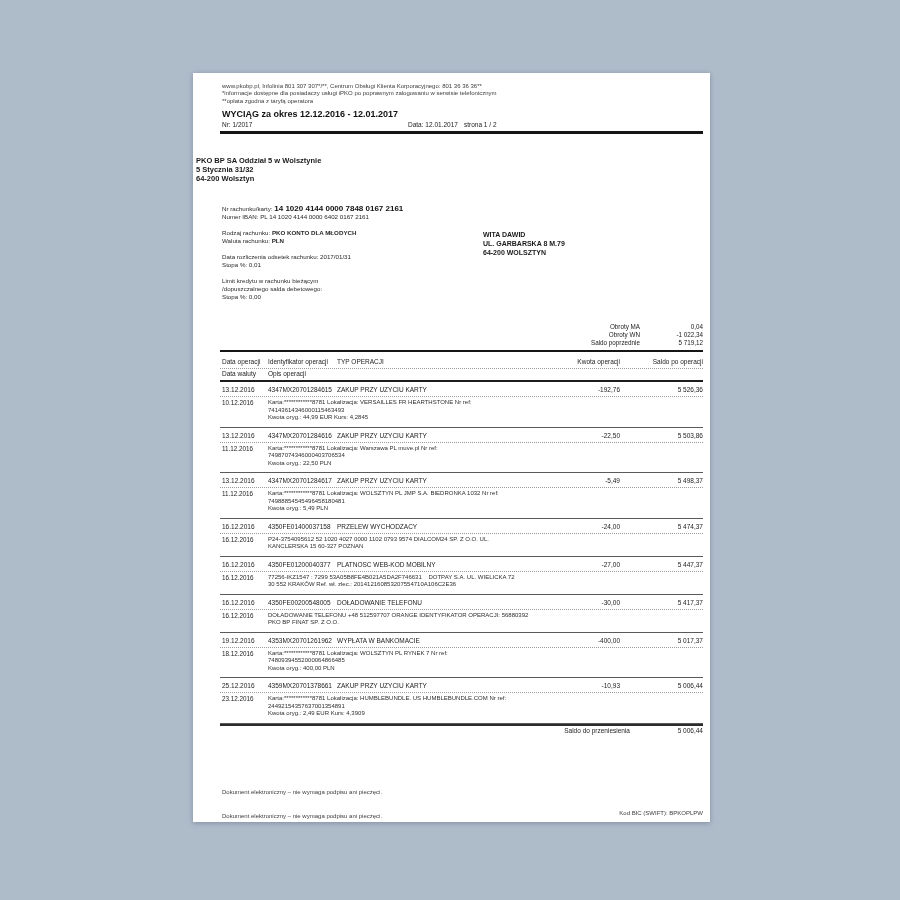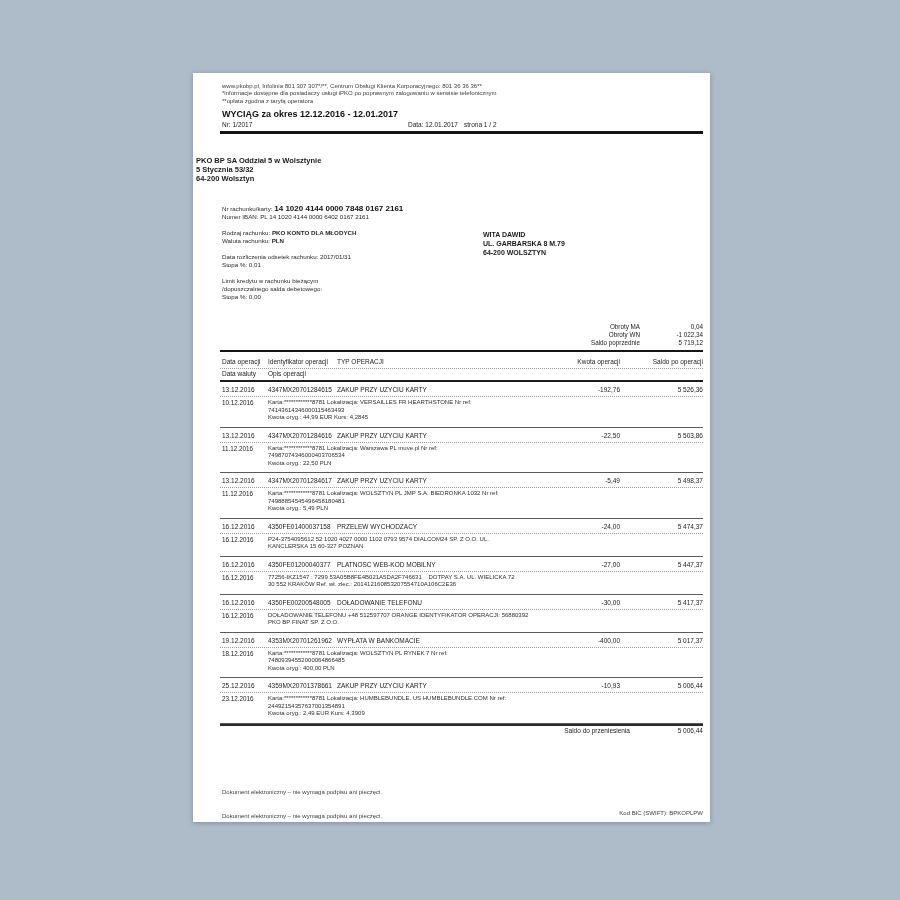--- a/index.html
+++ b/index.html
@@ -70,21 +70,21 @@
 
     <div class="abs meta">
       <span class="meta-nr">Nr: 1/2017</span>
       <span class="meta-date">Data: 12.01.2017</span>
       <span class="meta-page">strona 1 / 2</span>
     </div>
     <div class="abs rule rule-meta"></div>
 
     <div class="abs branch">
       <div>PKO BP SA Oddział 5 w Wolsztynie</div>
-      <div>5 Stycznia 53/32</div>
+      <div>5 Stycznia 31/32</div>
       <div>64-200 Wolsztyn</div>
     </div>
 
     <div class="abs acct">
       <div class="num-row">
         <span>Nr rachunku/karty:</span>
         <span class="num-val">14 1020 4144 0000 7848 0167 2161</span>
       </div>
       <div>Numer IBAN: PL 14 1020 4144 0000 6402 0167 2161</div>
       <div class="gap"></div>

